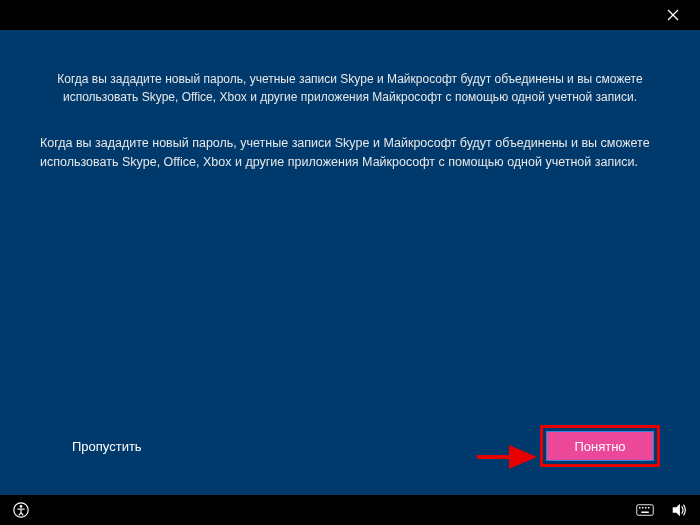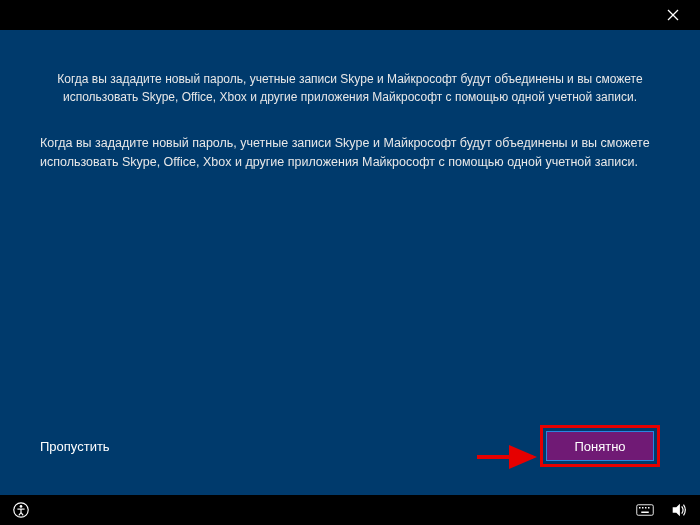--- a/index.html
+++ b/index.html
@@ -76,33 +76,34 @@
     .footer-row {
       display: flex;
       justify-content: space-between;
       align-items: center;
       margin-bottom: 8px;
     }
     .skip-link {
       font-size: 13px;
       color: #fff;
       cursor: pointer;
+      margin-left: 32px;
     }
     .arrow-annotation {
       position: absolute;
       right: 155px;
       bottom: 56px;
       pointer-events: none;
     }
     .primary-btn-wrap {
       border: 3px solid #e60000;
       padding: 3px;
     }
     .primary-btn {
-      background: #701a75;
+      background: #ec4899;
       border: 1px solid #2a86e0;
       color: #fff;
       width: 108px;
       height: 30px;
       font-size: 13px;
       cursor: pointer;
       display: flex;
       align-items: center;
       justify-content: center;
     }

